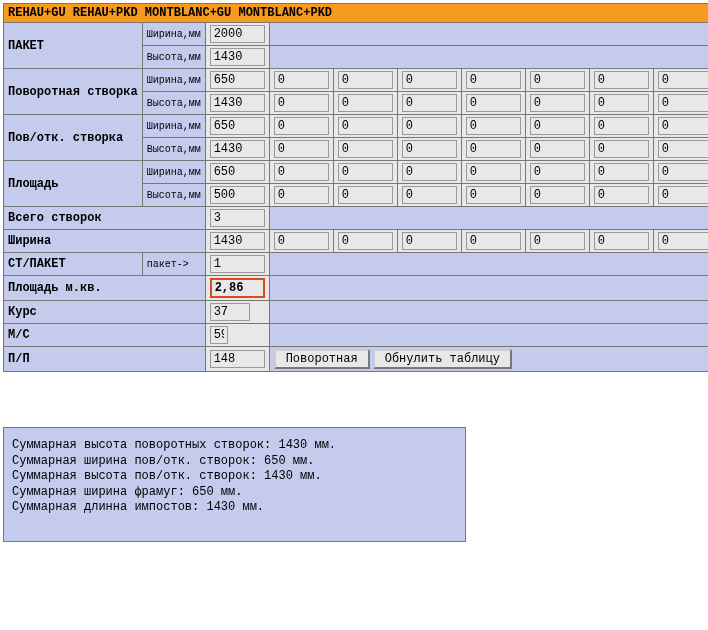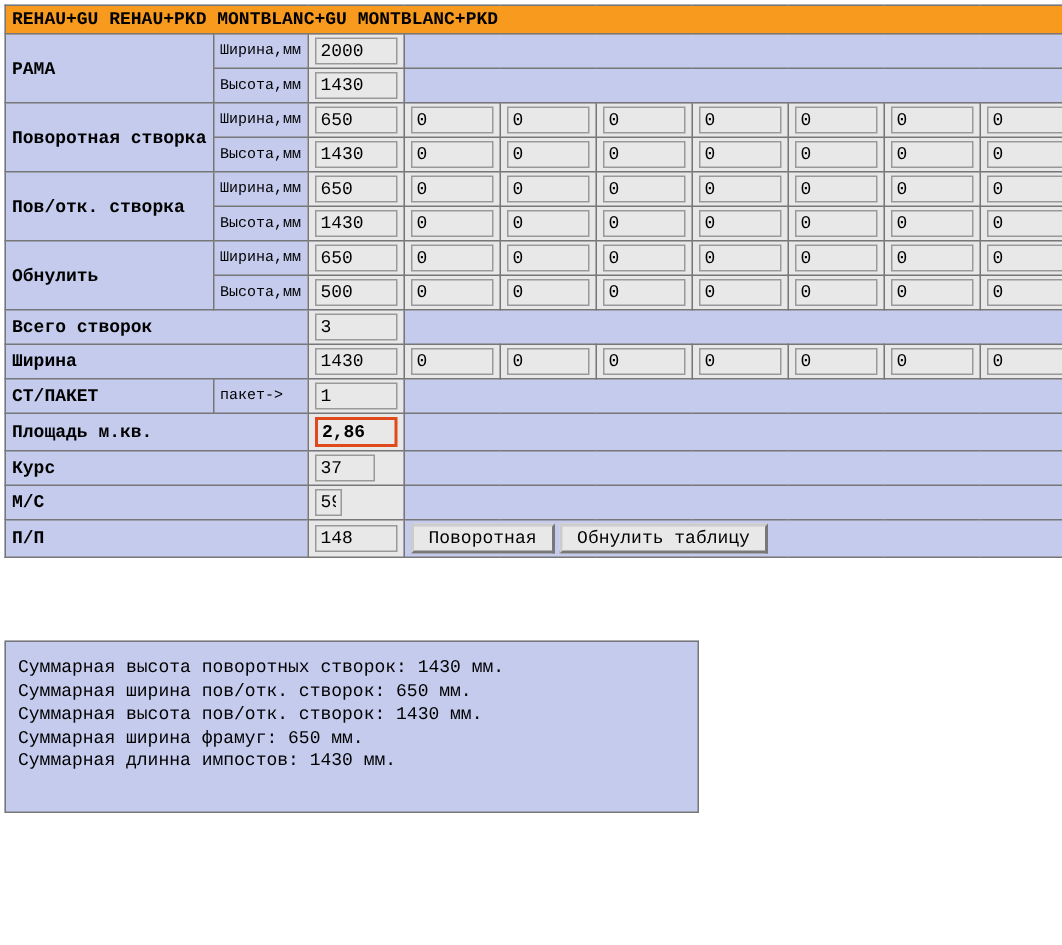--- a/index.html
+++ b/index.html
@@ -90,21 +90,21 @@
 </head>
 <body>
 
 <table class="main">
   <tbody>
       <tr>
     <td colspan="11" class="header-row">REHAU+GU  REHAU+PKD  MONTBLANC+GU  MONTBLANC+PKD</td>
   </tr>
 
   <tr>
-    <td class="label-cell" rowspan="2">РАМА</td>
+    <td class="label-cell" rowspan="2">ПАКЕТ</td>
     <td class="dim-cell">Ширина,мм</td>
     <td class="input-cell"><input type="text" value="2000" style=""></td>
     <td class="filler" colspan="8"></td>
   </tr>
   <tr>
     <td class="dim-cell">Высота,мм</td>
     <td class="input-cell"><input type="text" value="1430" style=""></td>
     <td class="filler" colspan="8"></td>
   </tr>
 
@@ -154,21 +154,21 @@
     <td class="input-cell"><input type="text" value="0" style=""></td>
     <td class="input-cell"><input type="text" value="0" style=""></td>
     <td class="input-cell"><input type="text" value="0" style=""></td>
     <td class="input-cell"><input type="text" value="0" style=""></td>
     <td class="input-cell"><input type="text" value="0" style=""></td>
     <td class="input-cell"><input type="text" value="0" style=""></td>
 
   </tr>
 
   <tr>
-    <td class="label-cell" rowspan="2">Обнулить</td>
+    <td class="label-cell" rowspan="2">Площадь</td>
     <td class="dim-cell">Ширина,мм</td>
     <td class="input-cell"><input type="text" value="650" style=""></td>
     <td class="input-cell"><input type="text" value="0" style=""></td>
     <td class="input-cell"><input type="text" value="0" style=""></td>
     <td class="input-cell"><input type="text" value="0" style=""></td>
     <td class="input-cell"><input type="text" value="0" style=""></td>
     <td class="input-cell"><input type="text" value="0" style=""></td>
     <td class="input-cell"><input type="text" value="0" style=""></td>
     <td class="input-cell"><input type="text" value="0" style=""></td>
 

